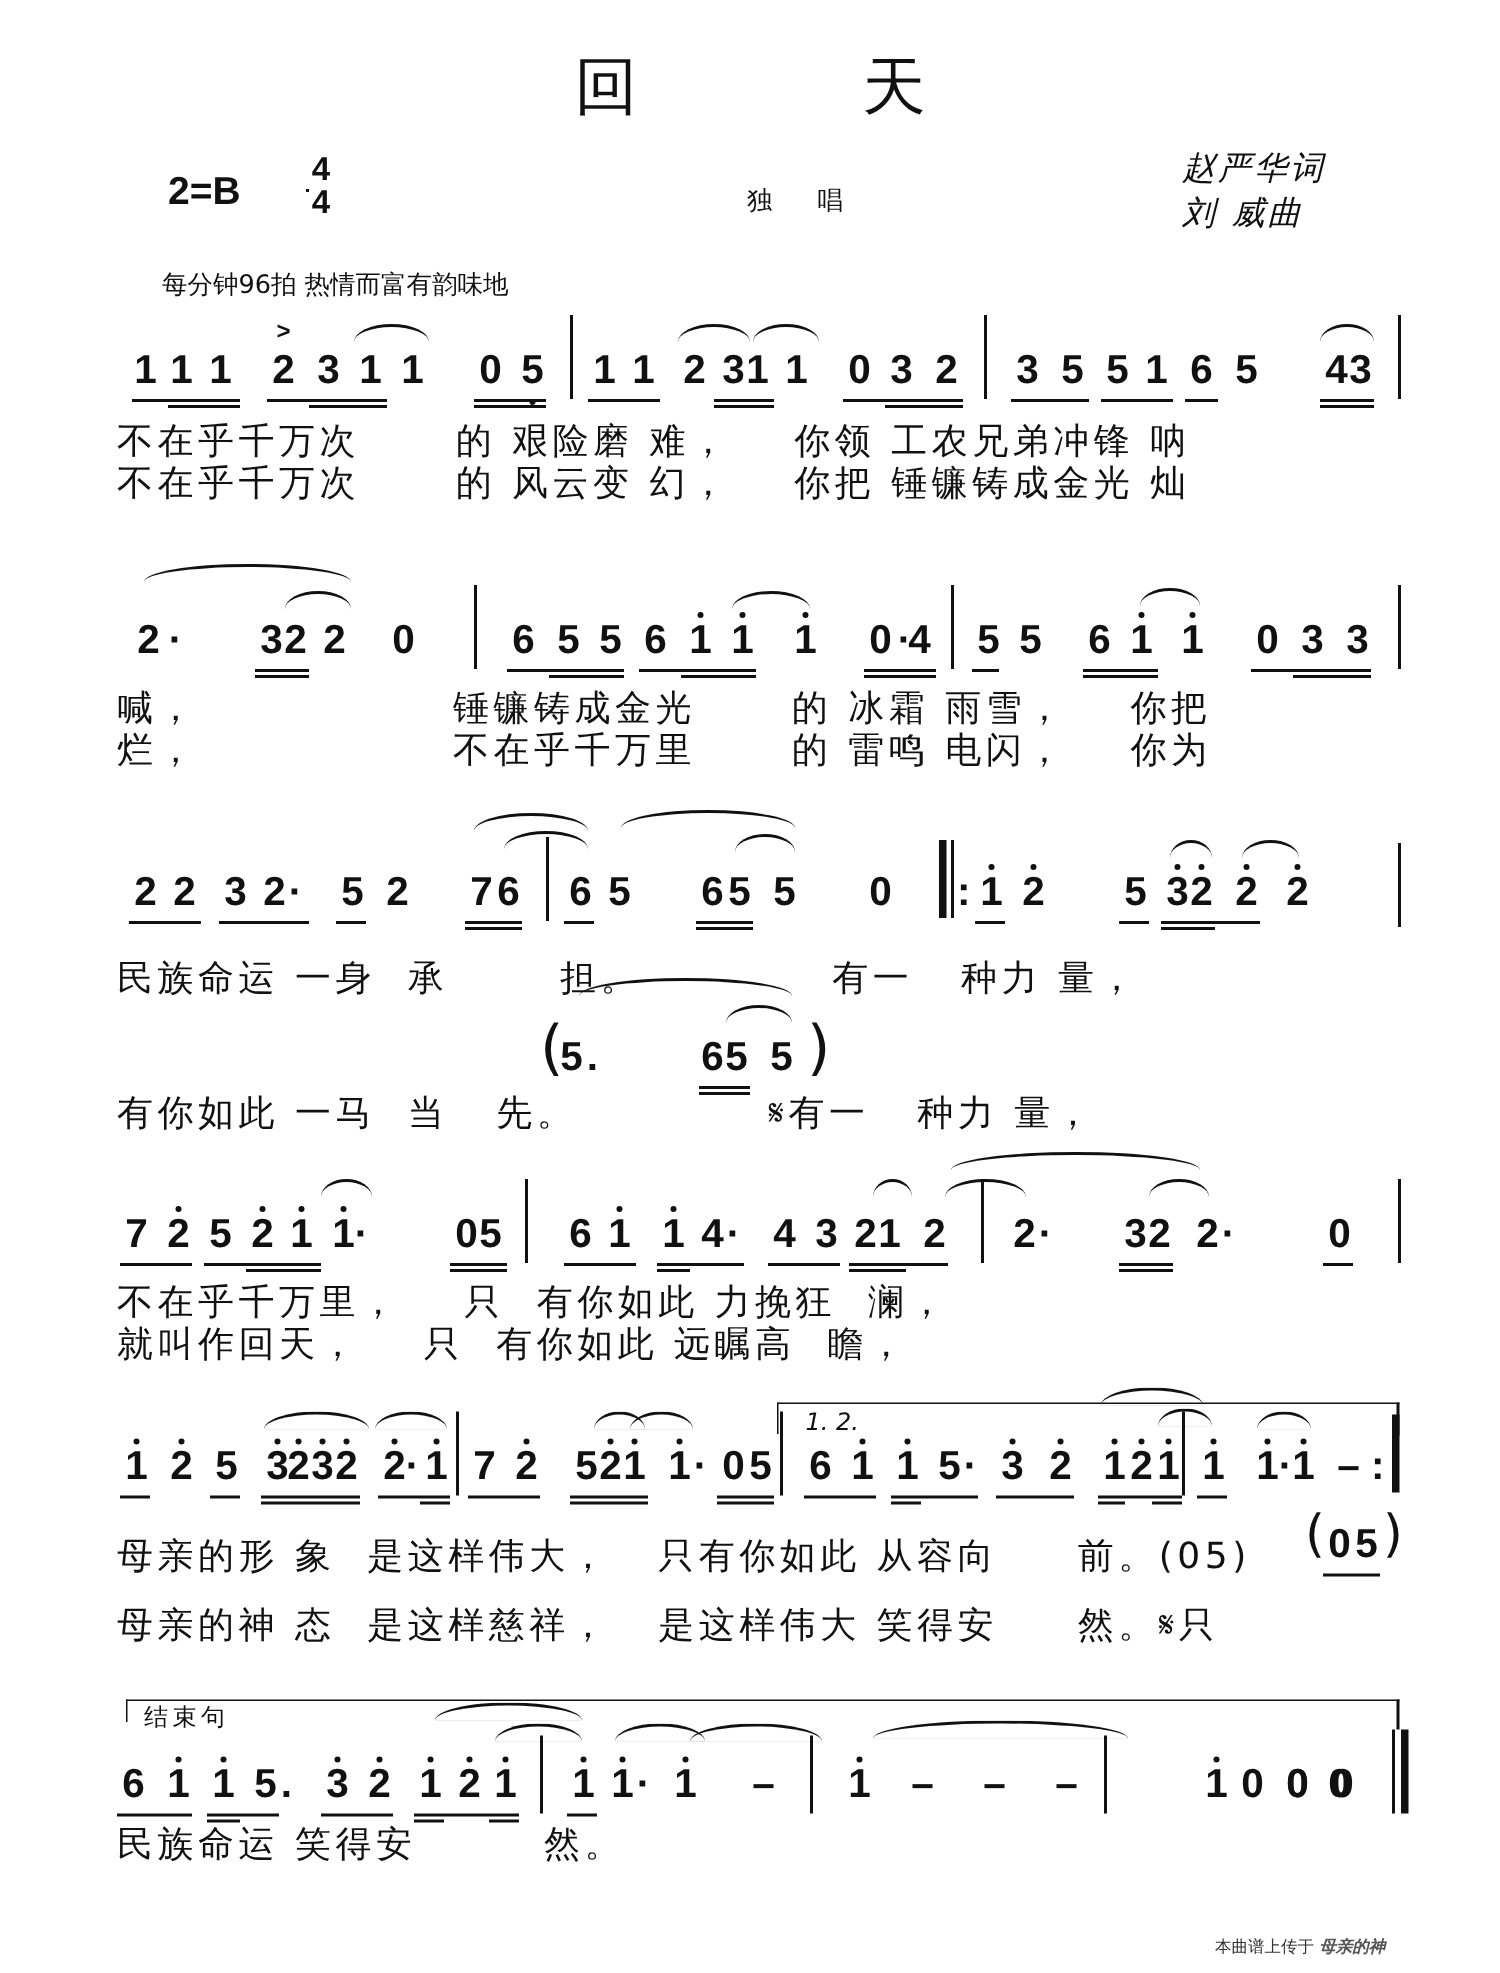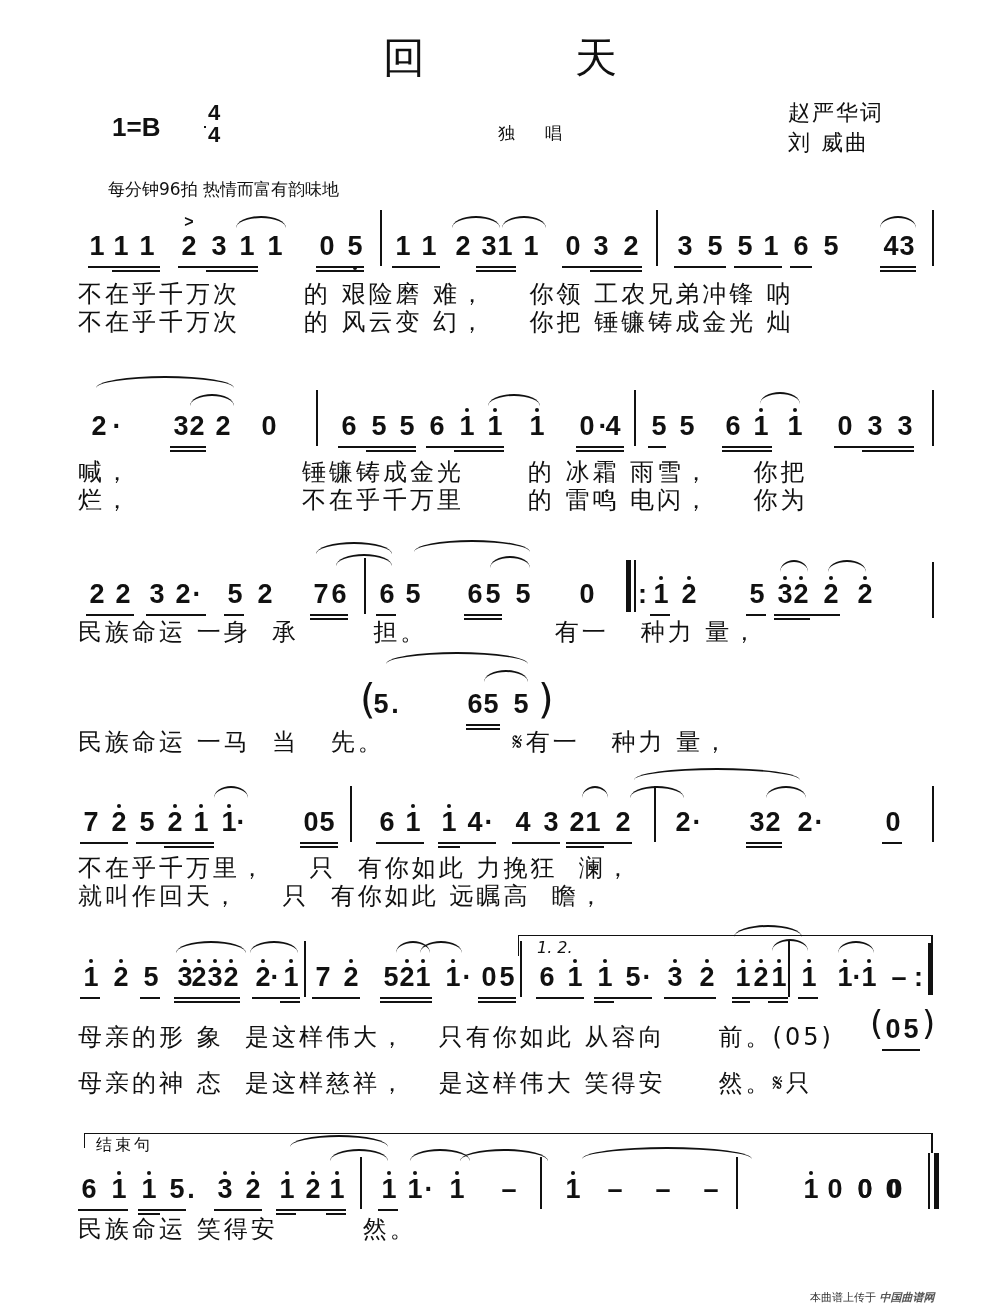--- a/index.html
+++ b/index.html
@@ -5,42 +5,42 @@
   html,body{margin:0;padding:0;background:#ffffff;}
   body{width:1000px;height:1315px;position:relative;overflow:hidden;color:#111;
        font-family:"DejaVu Sans","Liberation Sans",sans-serif;}
   .title{position:absolute;top:30px;left:0;width:1000px;text-align:center;font-size:42px;
          font-family:"DejaVu Serif","Liberation Serif",serif;letter-spacing:150px;text-indent:150px;}
   .key{position:absolute;left:112px;top:112px;font-size:26px;font-weight:bold;font-family:"Liberation Sans",sans-serif;}
   .ts{position:absolute;left:202px;top:102px;width:24px;text-align:center;font-weight:bold;font-size:22px;line-height:22px;font-family:"Liberation Sans",sans-serif;}
   .ts .bar{display:block;height:2px;background:#111;margin:2px 2px;}
   .genre{position:absolute;left:498px;top:122px;font-size:17px;letter-spacing:30px;}
   .credits{position:absolute;left:788px;top:98px;font-size:22px;line-height:30px;}
-  .credits div{letter-spacing:2px;}
+  .credits div{letter-spacing:2px;font-style:italic;}
   .tempo{position:absolute;left:108px;top:178px;font-size:17px;}
   .n{position:absolute;font-family:"Liberation Sans",sans-serif;font-weight:bold;font-size:27px;line-height:28px;width:18px;text-align:center;}
   .n .dot{position:absolute;left:7px;width:4px;height:4px;border-radius:2px;background:#111;}
   .ul{position:absolute;height:2px;background:#111;}
   .bar{position:absolute;width:2px;background:#111;}
   .barthick{position:absolute;width:5px;background:#111;}
   .slur{position:absolute;border-top:2px solid #111;border-radius:50% 50% 0 0/100% 100% 0 0;height:10px;}
   .lyr{position:absolute;font-size:24px;line-height:28px;letter-spacing:3px;white-space:pre;
        font-family:"DejaVu Sans","Liberation Sans",sans-serif;}
   .small{font-size:16px;}
   .volta{position:absolute;border-top:1.5px solid #111;border-left:1.5px solid #111;height:20px;}
   .voltaR{position:absolute;width:1.5px;background:#111;}
   .paren{position:absolute;font-size:40px;font-weight:normal;font-family:"DejaVu Sans",sans-serif;}
   .footer{position:absolute;left:810px;top:1290px;font-size:11px;color:#333;}
   .footer b{color:#555;font-style:italic;}
 </style>
 </head>
 <body>
 
 <div class="title">回天</div>
-<div class="key">1=B</div>
+<div class="key">2=B</div>
 <div class="ts">
   <span>4</span>
   <span class="bar"></span>
   <span>4</span>
 </div>
 <div class="genre">独唱</div>
 <div class="credits">
   <div>赵严华词</div>
   <div>刘 威曲</div>
 </div>
@@ -183,33 +183,33 @@
     <div class="slur" style="left: 336px; top: 554px; width: 56px;"></div>
     <div class="slur" style="left: 414px; top: 540px; width: 116px;"></div>
     <div class="slur" style="left: 490px; top: 556px; width: 40px;"></div>
     <div class="slur" style="left: 780px; top: 560px; width: 28px;"></div>
     <div class="slur" style="left: 828px; top: 560px; width: 38px;"></div>
     <div class="bar" style="left: 364px; top: 558px; height: 56px;"></div>
     <div class="barthick" style="left: 626px; top: 560px; height: 52px;"></div>
     <div class="bar" style="left: 634px; top: 560px; height: 52px;"></div>
     <div class="n" style="left: 638px; top: 580px; width: 8px;">:</div>
     <div class="bar" style="left: 932px; top: 562px; height: 56px;"></div>
-    <div class="lyr" style="left: 78px; top: 618px; text-align: center;">民族命运 一身  承       担。            有一   种力 量，</div>
+    <div class="lyr" style="left: 78px; top: 638px; text-align: center;">民族命运 一身  承       担。            有一   种力 量，</div>
     <div class="paren" style="left: 360px; top: 676px;">(</div>
     <div class="n" style="left: 372px; top: 690px;">5</div>
     <div class="n" style="left: 466px; top: 690px;">6</div>
     <div class="n" style="left: 482px; top: 690px;">5</div>
     <div class="n" style="left: 512px; top: 690px;">5</div>
     <div class="n" style="left: 390px; top: 690px; width: 10px;">.</div>
     <div class="paren" style="left: 538px; top: 676px;">)</div>
     <div class="ul" style="left: 466px; top: 724px; width: 34px;"></div>
     <div class="ul" style="left: 466px; top: 728px; width: 34px;"></div>
     <div class="slur" style="left: 386px; top: 652px; width: 142px;"></div>
     <div class="slur" style="left: 484px; top: 670px; width: 44px;"></div>
-    <div class="lyr" style="left: 78px; top: 728px;">民族命运 一马  当   先。            𝄋有一   种力 量，</div>
+    <div class="lyr" style="left: 78px; top: 728px;">有你如此 一马  当   先。            𝄋有一   种力 量，</div>
     <div class="n" style="left: 82px; top: 808px;">7</div>
     <div class="n" style="left: 110px; top: 808px;">2<span class="dot" style="top: -4px;"></span></div>
     <div class="n" style="left: 138px; top: 808px;">5</div>
     <div class="n" style="left: 166px; top: 808px;">2<span class="dot" style="top: -4px;"></span></div>
     <div class="n" style="left: 192px; top: 808px;">1<span class="dot" style="top: -4px;"></span></div>
     <div class="n" style="left: 220px; top: 808px;">1<span class="dot" style="top: -4px;"></span></div>
     <div class="n" style="left: 302px; top: 808px;">0</div>
     <div class="n" style="left: 318px; top: 808px;">5</div>
     <div class="n" style="left: 378px; top: 808px;">6</div>
     <div class="n" style="left: 404px; top: 808px;">1<span class="dot" style="top: -4px;"></span></div>
@@ -373,14 +373,14 @@
     <div class="bar" style="left: 360px; top: 1157px; height: 52px;"></div>
     <div class="bar" style="left: 540px; top: 1157px; height: 52px;"></div>
     <div class="bar" style="left: 736px; top: 1157px; height: 52px;"></div>
     <div class="bar" style="left: 928px; top: 1153px; height: 56px;"></div>
     <div class="barthick" style="left: 934px; top: 1153px; height: 56px;"></div>
     <div class="lyr" style="left: 78px; top: 1215px;">民族命运 笑得安        然。</div>
   </div>
 
 <div class="footer">
   <span>本曲谱上传于</span>
-  <b>中国曲谱网</b>
+  <b>母亲的神</b>
 </div>
 
 </body></html>

